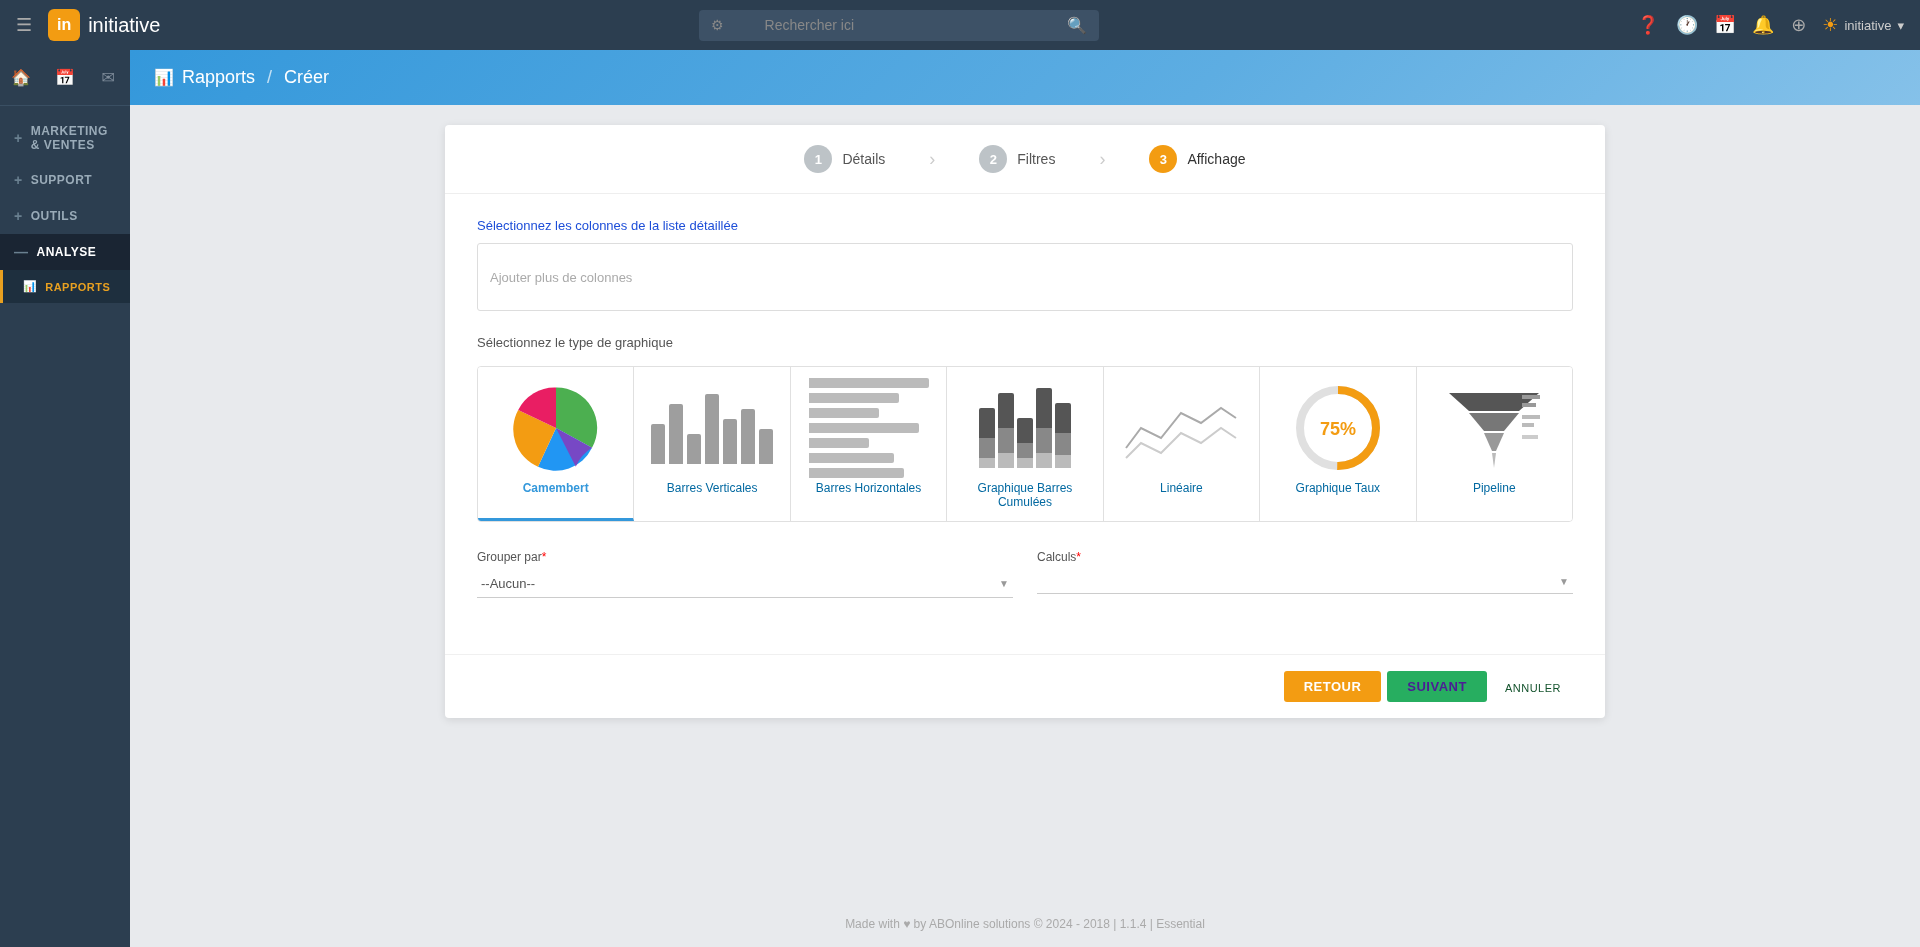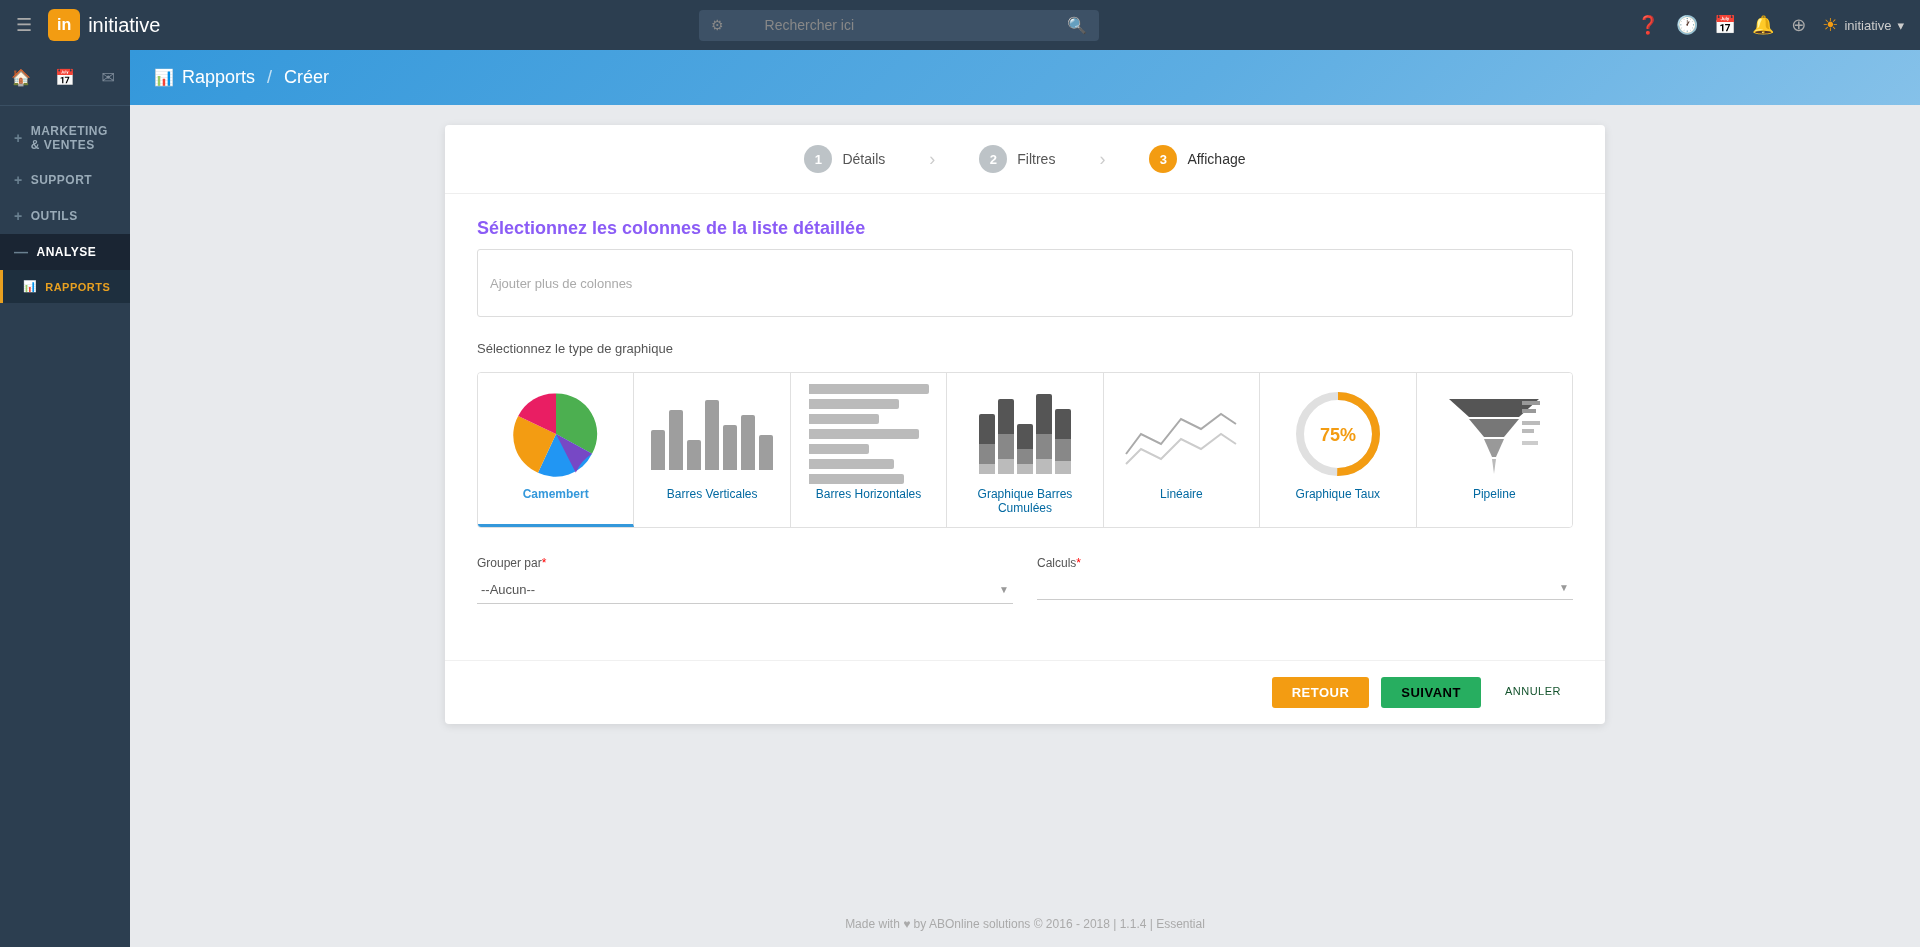--- a/index.html
+++ b/index.html
@@ -144,21 +144,21 @@
     }
     .step-circle.done { background: #bdc3c7; color: white; }
     .step-circle.active { background: #f39c12; color: white; }
     .step-label { font-size: 14px; color: #555; }
     .step-label.active-label { color: #333; font-weight: 500; }
     .step-sep { color: #ccc; font-size: 18px; margin: 0 4px; }
 
     
     .wizard-content { padding: 24px 32px; }
 
-    .section-label { font-size: 18px; color: #8b5cf6; margin-bottom: 10px; font-weight: 700; }
+    .section-label { font-size: 13px; color: #1d4ed8; margin-bottom: 10px; font-weight: 400; }
 
     .columns-input-area {
       border: 1px solid #ddd;
       border-radius: 3px;
       padding: 24px 12px;
       min-height: 36px;
       margin-bottom: 24px;
       cursor: pointer;
     }
     .columns-placeholder { color: #aaa; font-size: 13px; }
@@ -226,41 +226,41 @@
       cursor: pointer;
       display: flex;
       align-items: center;
       justify-content: space-between;
     }
     .field-arrow { color: #999; font-size: 10px; }
 
     
     .wizard-footer {
       display: flex;
-      align-items: flex-start;
+      align-items: flex-end;
       justify-content: flex-end;
-      gap: 12px;
+      gap: 6px;
       padding: 16px 32px;
       border-top: 1px solid #f0f0f0;
     }
     .btn-back {
       background: #f39c12;
       color: white;
       border: none;
       padding: 8px 20px;
       border-radius: 3px;
       font-size: 13px;
       font-weight: 600;
       cursor: pointer;
       text-transform: uppercase;
       letter-spacing: 0.5px;
     }
     .btn-next {
       background: #27ae60;
-      color: #000000;
+      color: #4c1d95;
       border: none;
       padding: 8px 20px;
       border-radius: 3px;
       font-size: 13px;
       font-weight: 600;
       cursor: pointer;
       text-transform: uppercase;
       letter-spacing: 0.5px;
     }
     .btn-cancel {
@@ -542,18 +542,18 @@
           <button class="btn-back">RETOUR</button>
           <button class="btn-next">SUIVANT</button>
           <button class="btn-cancel">ANNULER</button>
         </div>
 
       </div>
 
     </div>
 
     <div class="page-footer">
-      <span>Made with ♥ by ABOnline solutions © 2016 - 2018 | 1.1.4 | Essential</span>
+      <span>Made with ♥ by ABOnline solutions © 2024 - 2018 | 1.1.4 | Essential</span>
     </div>
 
   </div>
 
 </div>
 
 </body></html>

